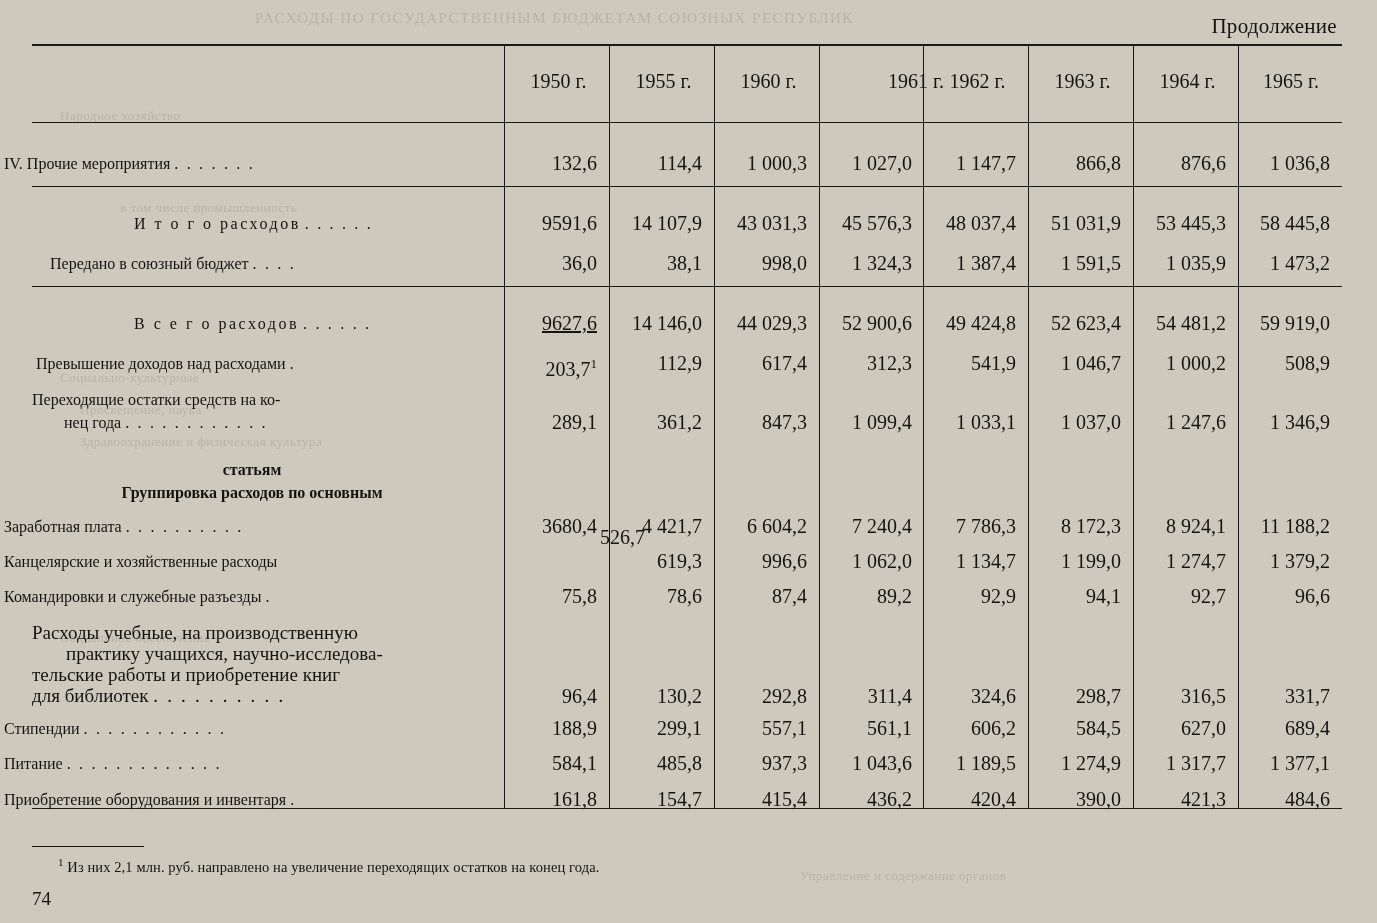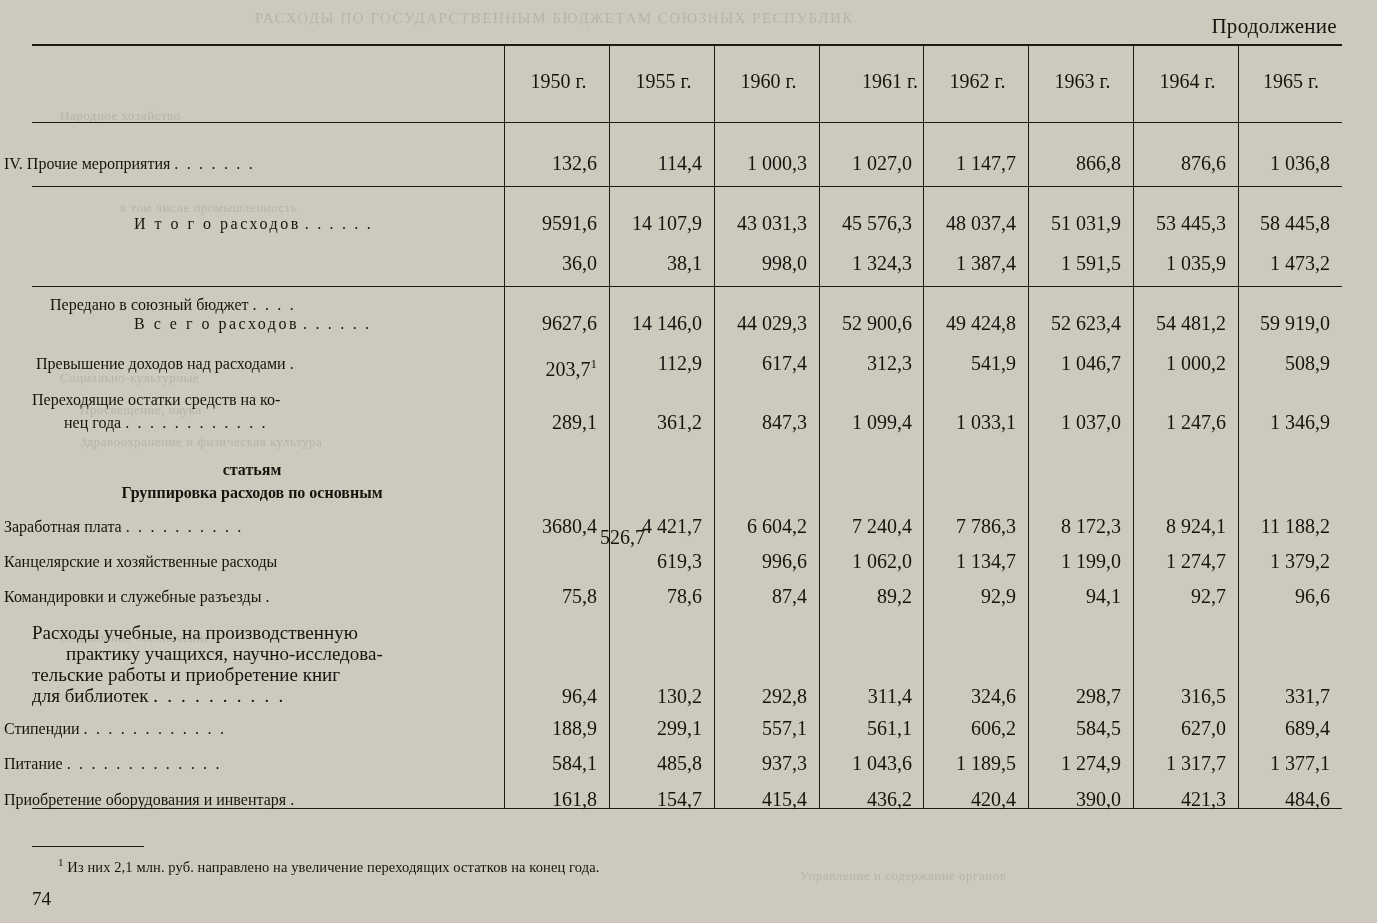--- a/index.html
+++ b/index.html
@@ -164,21 +164,21 @@
     <div class="vline" style="left:1101px;"></div>
     <div class="vline" style="left:1206px;"></div>
 
     <div class="hline" style="left:0; top:142px; width:1310px;"></div>
     <div class="hline" style="left:0; top:242px; width:1310px;"></div>
   </div>
 
   <div class="hdrcell" style="left:506px; top:70px; width:105px;">1950 г.</div>
   <div class="hdrcell" style="left:611px; top:70px; width:105px;">1955 г.</div>
   <div class="hdrcell" style="left:716px; top:70px; width:105px;">1960 г.</div>
-  <div class="hdrcell" style="left:821px; top:70px; width:105px;padding-left:33px;">1961 г.</div>
+  <div class="hdrcell" style="left:847px; top:70px; width:105px;padding-left:33px;">1961 г.</div>
   <div class="hdrcell" style="left:925px; top:70px; width:105px;">1962 г.</div>
   <div class="hdrcell" style="left:1030px; top:70px; width:105px;">1963 г.</div>
   <div class="hdrcell" style="left:1135px; top:70px; width:105px;">1964 г.</div>
   <div class="hdrcell" style="left:1240px; top:70px; width:102px;">1965 г.</div>
 
   <div class="rowtext" style="top:152px;">
     <span>IV. Прочие  мероприятия</span>
     <span class="dots">. . . . . . .</span>
   </div>
   <div class="numcell" style="left:504px; top:152px; width:105px;">132,6</div>
@@ -196,38 +196,38 @@
   </div>
   <div class="numcell" style="left:504px; top:212px; width:105px;">9591,6</div>
   <div class="numcell" style="left:609px; top:212px; width:105px;">14 107,9</div>
   <div class="numcell" style="left:714px; top:212px; width:105px;">43 031,3</div>
   <div class="numcell" style="left:819px; top:212px; width:105px;">45 576,3</div>
   <div class="numcell" style="left:923px; top:212px; width:105px;">48 037,4</div>
   <div class="numcell" style="left:1028px; top:212px; width:105px;">51 031,9</div>
   <div class="numcell" style="left:1133px; top:212px; width:105px;">53 445,3</div>
   <div class="numcell" style="left:1238px; top:212px; width:104px;">58 445,8</div>
 
-  <div class="rowtext indent1" style="top:252px;margin-top:41px;">
+  <div class="rowtext indent1" style="top:252px;">
     <span>Передано в союзный бюджет</span>
     <span class="dots">. . . .</span>
   </div>
   <div class="numcell" style="left:504px; top:252px; width:105px;">36,0</div>
   <div class="numcell" style="left:609px; top:252px; width:105px;">38,1</div>
   <div class="numcell" style="left:714px; top:252px; width:105px;">998,0</div>
   <div class="numcell" style="left:819px; top:252px; width:105px;">1 324,3</div>
   <div class="numcell" style="left:923px; top:252px; width:105px;">1 387,4</div>
   <div class="numcell" style="left:1028px; top:252px; width:105px;">1 591,5</div>
   <div class="numcell" style="left:1133px; top:252px; width:105px;">1 035,9</div>
   <div class="numcell" style="left:1238px; top:252px; width:104px;">1 473,2</div>
 
   <div class="rowtext indent2" style="top:312px;">
     <span class="spaced">В с е г о  расходов</span>
     <span class="dots">. . . . . .</span>
   </div>
-  <div class="numcell" style="left:504px; top:312px; width:105px;">9627,6</div>
+  <div class="numcell" style="left:504px; top:312px; width:105px;text-decoration:underline;">9627,6</div>
   <div class="numcell" style="left:609px; top:312px; width:105px;">14 146,0</div>
   <div class="numcell" style="left:714px; top:312px; width:105px;">44 029,3</div>
   <div class="numcell" style="left:819px; top:312px; width:105px;">52 900,6</div>
   <div class="numcell" style="left:923px; top:312px; width:105px;">49 424,8</div>
   <div class="numcell" style="left:1028px; top:312px; width:105px;">52 623,4</div>
   <div class="numcell" style="left:1133px; top:312px; width:105px;">54 481,2</div>
   <div class="numcell" style="left:1238px; top:312px; width:104px;">59 919,0</div>
 
   <div class="rowtext indent1" style="top:352px; padding-left:32px;">
     <span>Превышение доходов над расходами .</span>

